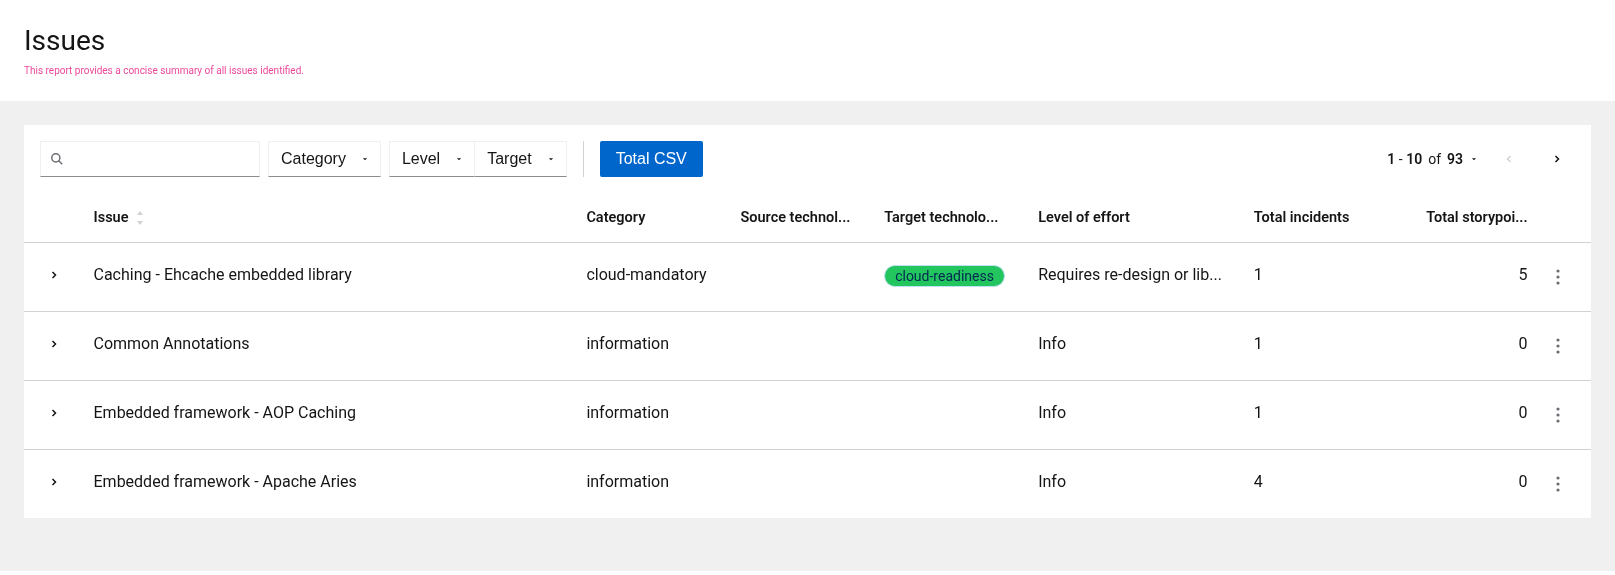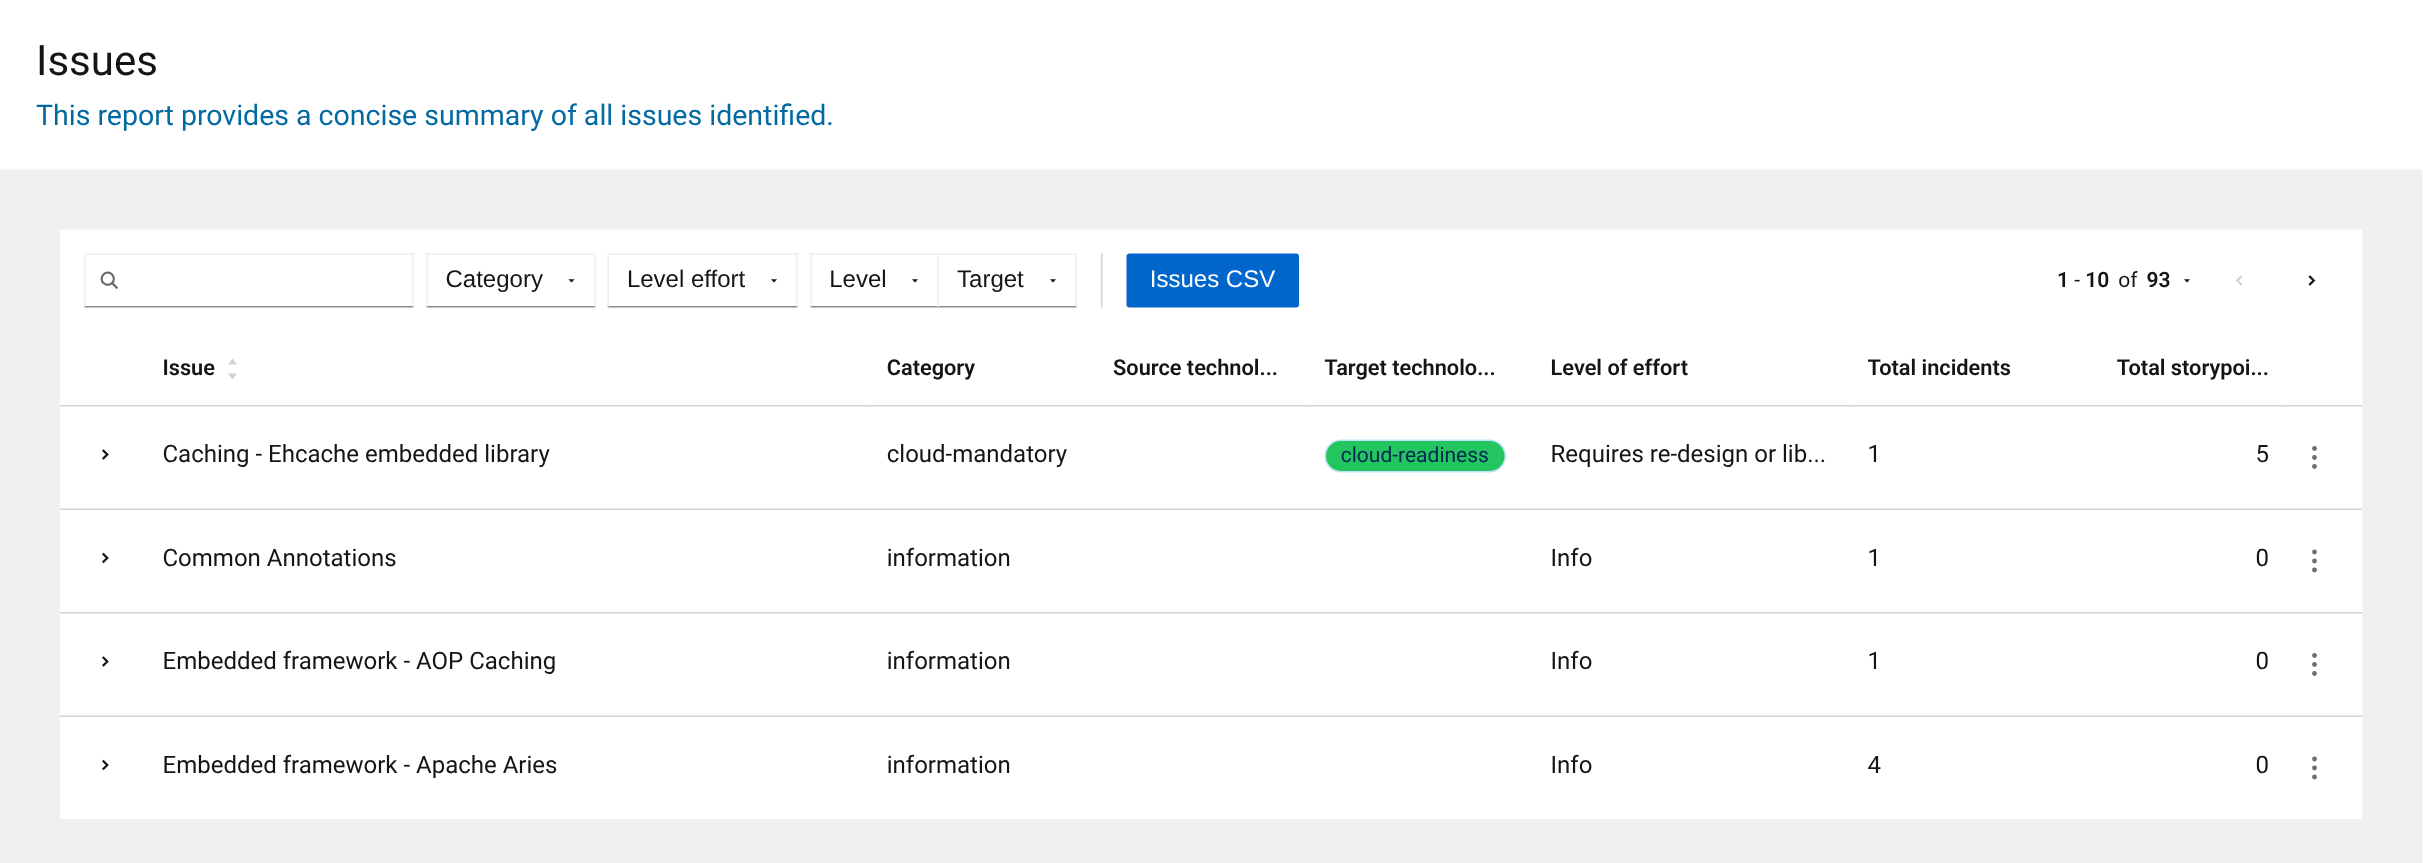--- a/index.html
+++ b/index.html
@@ -13,26 +13,26 @@
       padding: 24px 24px 24px 24px;
       border-bottom: 1px solid transparent;
     }
     .page-title {
       font-size: 28px;
       font-weight: 400;
       color: #151515;
       margin-bottom: 8px;
     }
     .page-desc {
-      font-size: 19px;
-      color: #0369a1;
+      font-size: 10px;
+      color: #ec4899;
     }
     .content-area {
       background: #f0f0f0;
-      padding: 40px;
+      padding: 24px;
       min-height: 470px;
     }
     .card {
       background: #fff;
     }
     .toolbar {
       display: flex;
       align-items: center;
       padding: 16px 16px;
       gap: 8px;
@@ -209,28 +209,20 @@
 
       <button class="dropdown">
         <span>Category</span>
         <span class="caret">
           <svg width="10" height="10" viewBox="0 0 24 24" fill="currentColor">
               <path d="M7 10l5 5 5-5z"></path>
             </svg>
         </span>
       </button>
 
-      <button class="dropdown">
-        <span>Level effort</span>
-        <span class="caret">
-          <svg width="10" height="10" viewBox="0 0 24 24" fill="currentColor">
-              <path d="M7 10l5 5 5-5z"></path>
-            </svg>
-        </span>
-      </button>
 
       <div class="dropdown-group">
         <button class="dropdown">
           <span>Level</span>
           <span class="caret">
             <svg width="10" height="10" viewBox="0 0 24 24" fill="currentColor">
                 <path d="M7 10l5 5 5-5z"></path>
               </svg>
           </span>
         </button>
@@ -239,21 +231,21 @@
           <span class="caret">
             <svg width="10" height="10" viewBox="0 0 24 24" fill="currentColor">
                 <path d="M7 10l5 5 5-5z"></path>
               </svg>
           </span>
         </button>
       </div>
 
       <div class="vsep"></div>
 
-      <button class="btn-primary">Issues CSV</button>
+      <button class="btn-primary">Total CSV</button>
 
       <div class="spacer"></div>
 
       <div class="pagination">
         <span class="page-range">
           <span>
             <b>1</b>
             <span> - </span>
             <b>10</b>
           </span>

